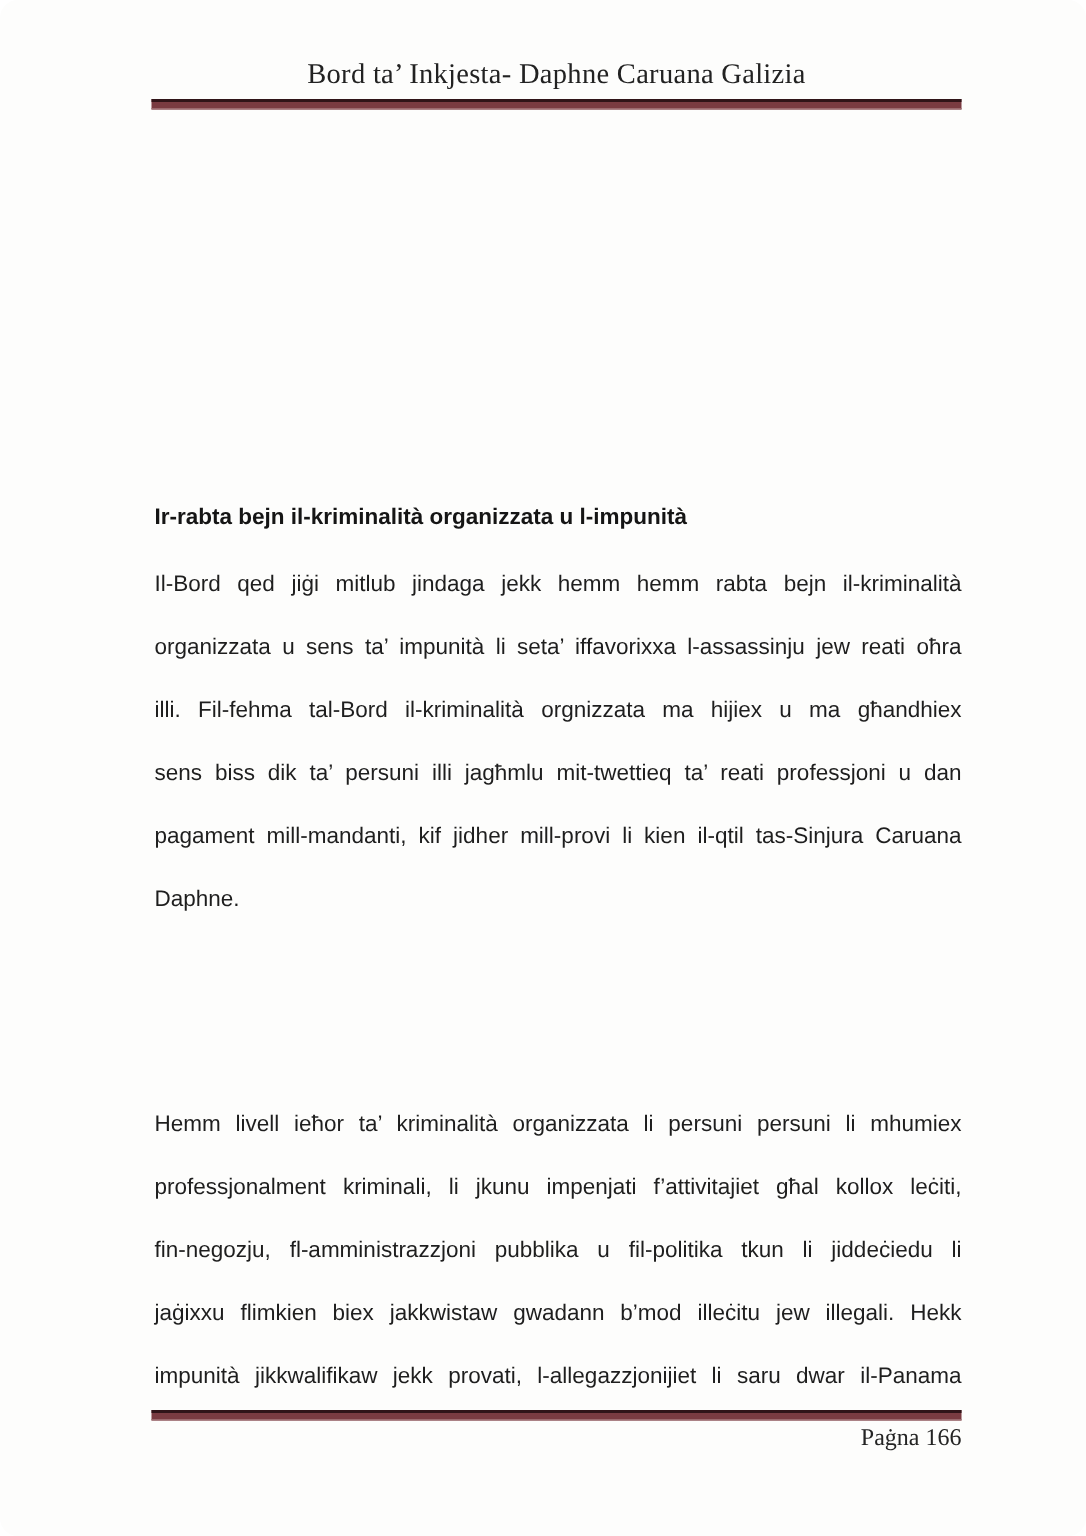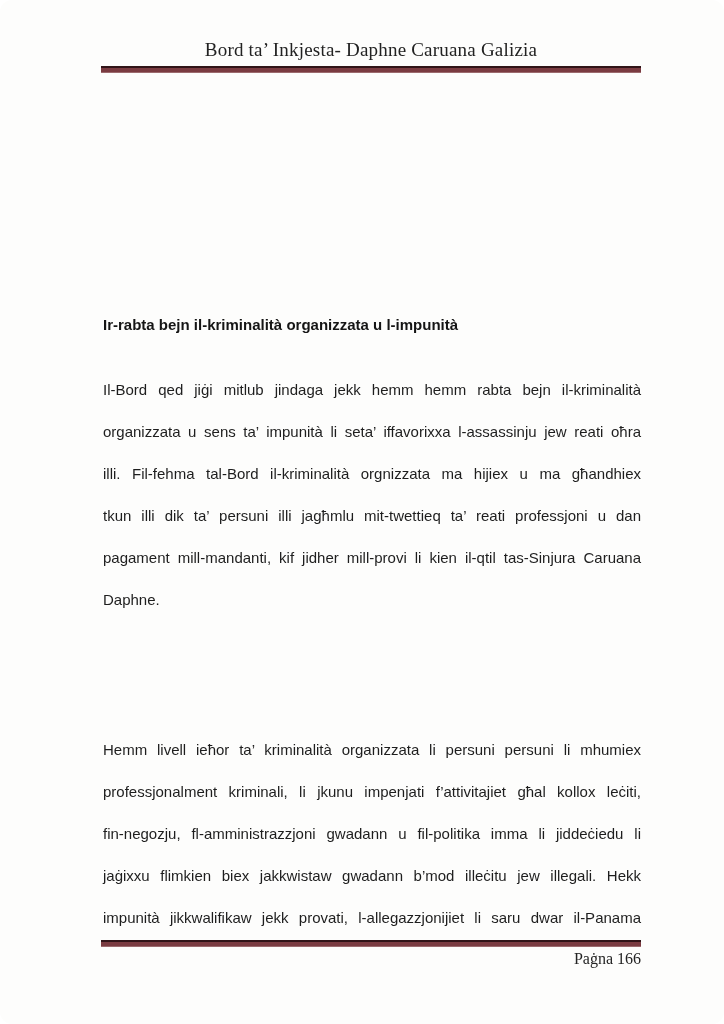--- a/index.html
+++ b/index.html
@@ -34,21 +34,21 @@
     width: 540px;
     height: 4px;
     border-top: 2px solid #301418;
     background: #7a3b41;
     border-bottom: 1px solid #9c6a6e;
   }
   .header-rule { top: 66px; }
   .footer-rule { top: 940px; }
   .section-heading {
     position: absolute;
-    top: 310px;
+    top: 330px;
     left: 103px;
     width: 538px;
     font-size: 15px;
     font-weight: bold;
     line-height: 30px;
     color: #151515;
   }
   .para {
     position: absolute;
     left: 103px;
@@ -89,29 +89,29 @@
   <div class="header-title">Bord ta’ Inkjesta- Daphne Caruana Galizia</div>
 
   <div class="rule header-rule"></div>
 
   <div class="section-heading">Ir-rabta bejn il-kriminalità organizzata u l-impunità</div>
 
   <div class="para para-1">
       <div class="line">Il-Bord qed jiġi mitlub jindaga jekk hemm hemm rabta bejn il-kriminalità</div>
       <div class="line">organizzata u sens ta’ impunità li seta’ iffavorixxa l-assassinju jew reati oħra</div>
       <div class="line">illi.  Fil-fehma tal-Bord il-kriminalità orgnizzata ma hijiex u ma għandhiex</div>
-      <div class="line">tkun illi dik ta’ persuni illi jagħmlu mit-twettieq ta’ reati professjoni u dan</div>
+      <div class="line">sens biss dik ta’ persuni illi jagħmlu mit-twettieq ta’ reati professjoni u dan</div>
       <div class="line">pagament mill-mandanti, kif jidher mill-provi li kien il-qtil tas-Sinjura Caruana</div>
       <div class="line last-left">Daphne.</div>
     </div>
 
   <div class="para para-2">
       <div class="line">Hemm livell ieħor ta’ kriminalità organizzata li persuni persuni li mhumiex</div>
       <div class="line">professjonalment kriminali, li jkunu impenjati f’attivitajiet għal kollox leċiti,</div>
-      <div class="line">fin-negozju, fl-amministrazzjoni gwadann u fil-politika imma li jiddeċiedu li</div>
+      <div class="line">fin-negozju, fl-amministrazzjoni pubblika u fil-politika tkun li jiddeċiedu li</div>
       <div class="line">jaġixxu flimkien biex jakkwistaw gwadann b’mod illeċitu jew illegali.  Hekk</div>
       <div class="line">impunità jikkwalifikaw jekk provati, l-allegazzjonijiet li saru dwar il-Panama</div>
     </div>
 
   <div class="rule footer-rule"></div>
 
   <div class="footer-page">Paġna 166</div>
 
 </div>
 

